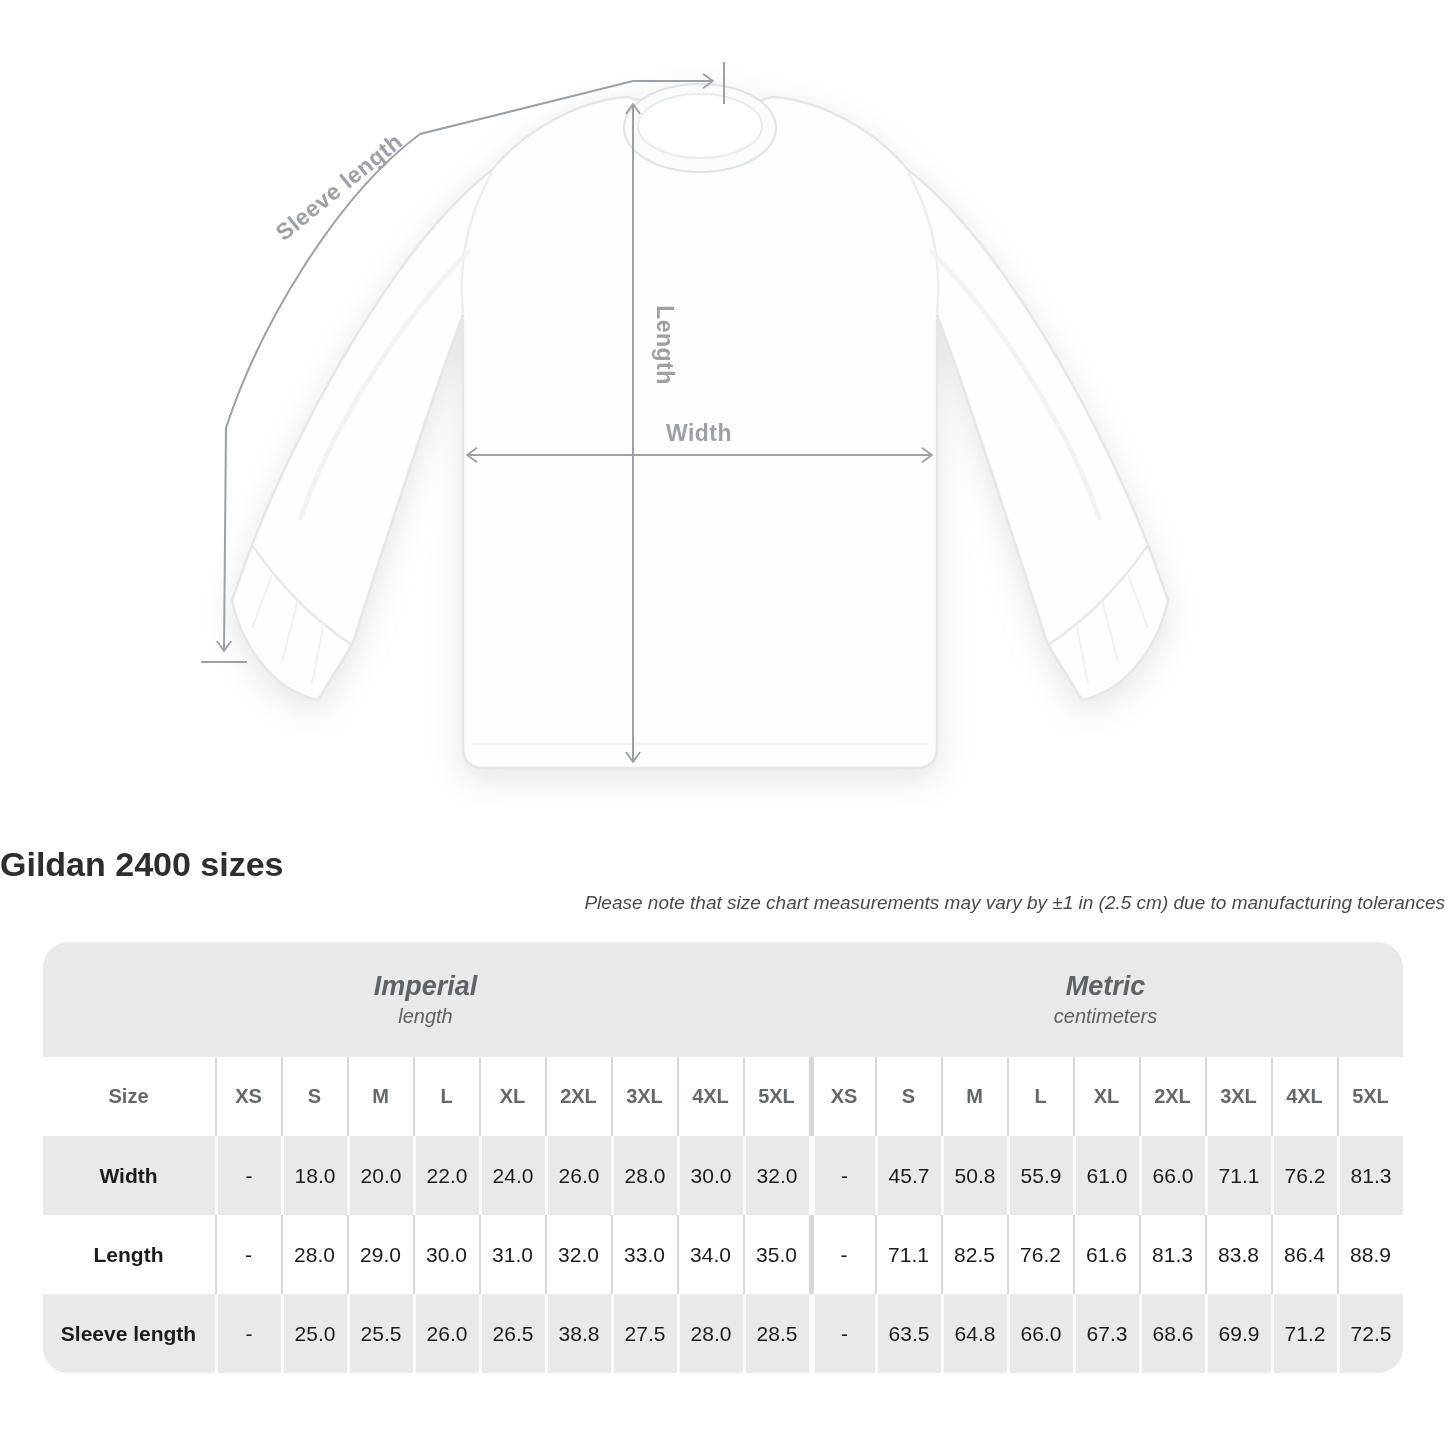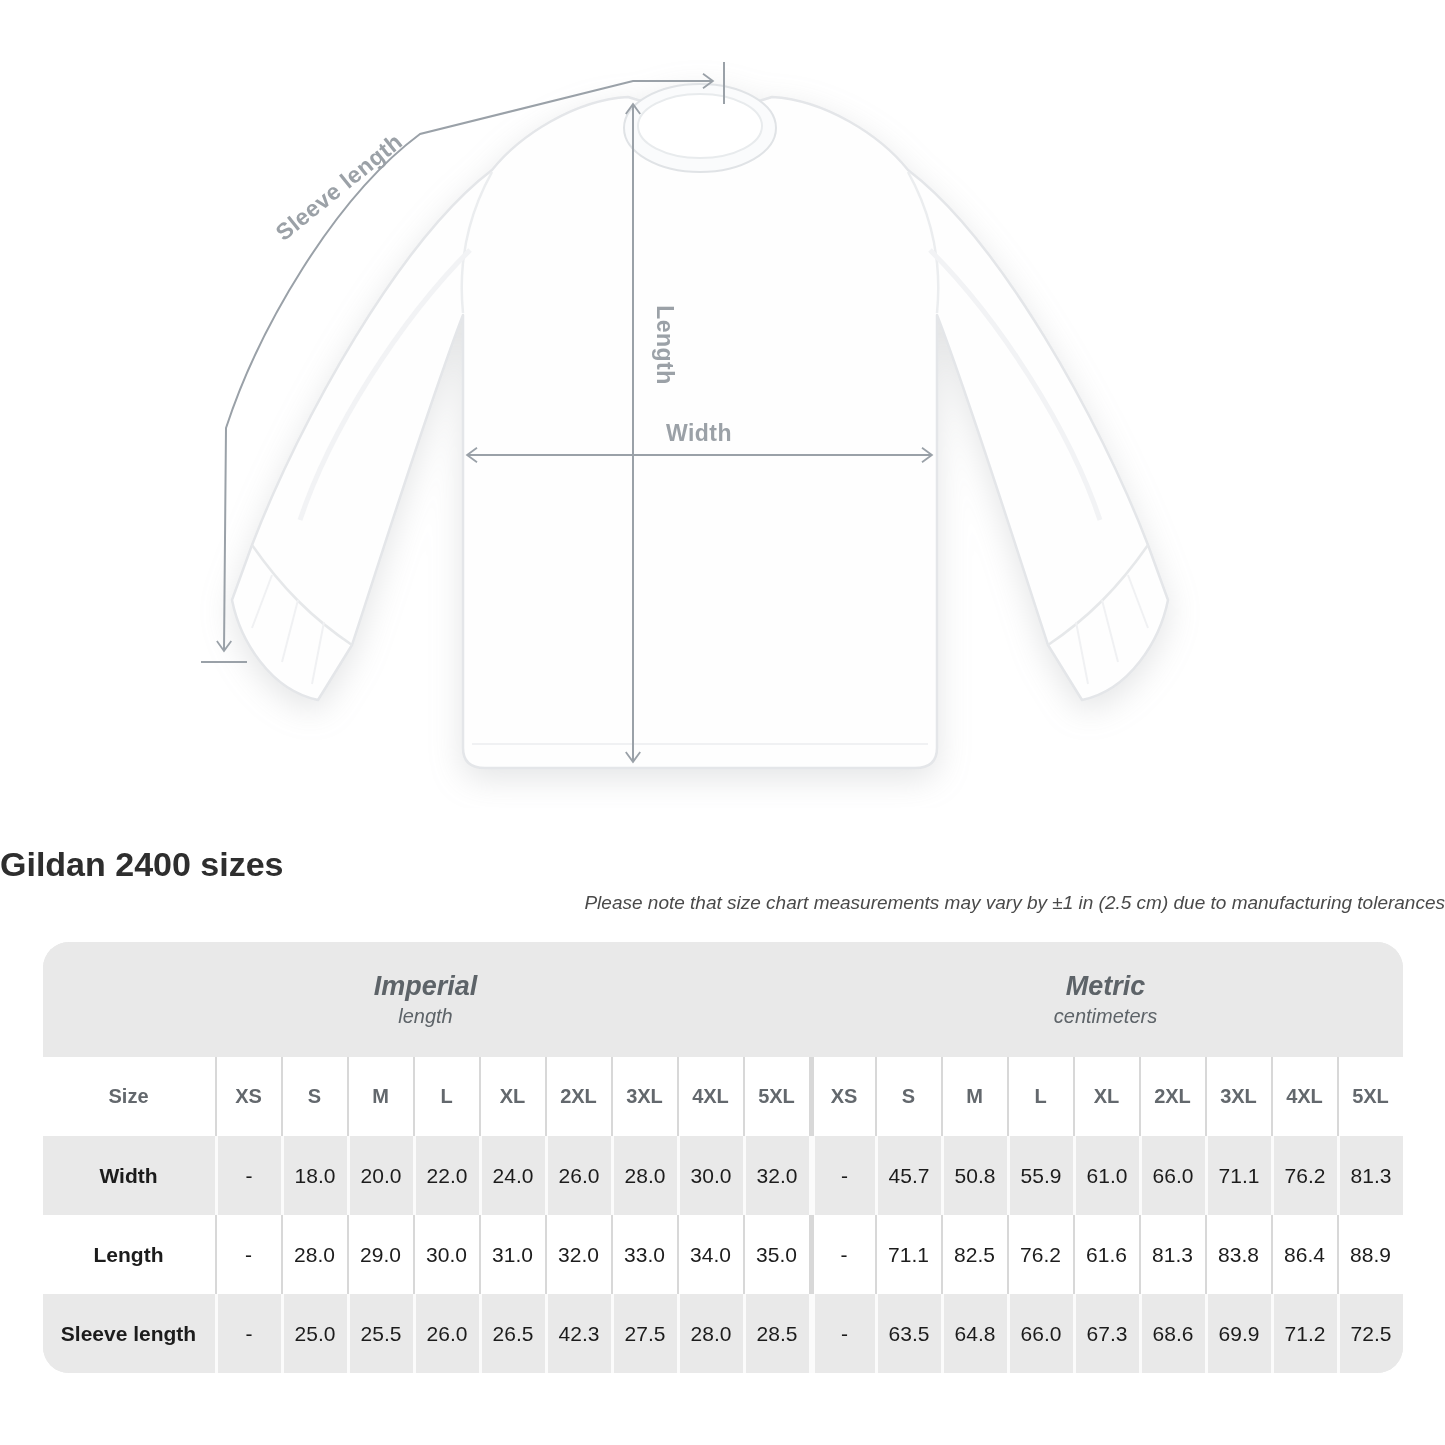--- a/index.html
+++ b/index.html
@@ -190,21 +190,21 @@
     <div class="cell">88.9</div>
   </div>
 
   <div class="trow gray">
     <div class="cell label-cell">Sleeve length</div>
     <div class="cell">-</div>
     <div class="cell">25.0</div>
     <div class="cell">25.5</div>
     <div class="cell">26.0</div>
     <div class="cell">26.5</div>
-    <div class="cell">42.3</div>
+    <div class="cell">38.8</div>
     <div class="cell">27.5</div>
     <div class="cell">28.0</div>
     <div class="cell">28.5</div>
     <div class="cell sec">-</div>
     <div class="cell">63.5</div>
     <div class="cell">64.8</div>
     <div class="cell">66.0</div>
     <div class="cell">67.3</div>
     <div class="cell">68.6</div>
     <div class="cell">69.9</div>

